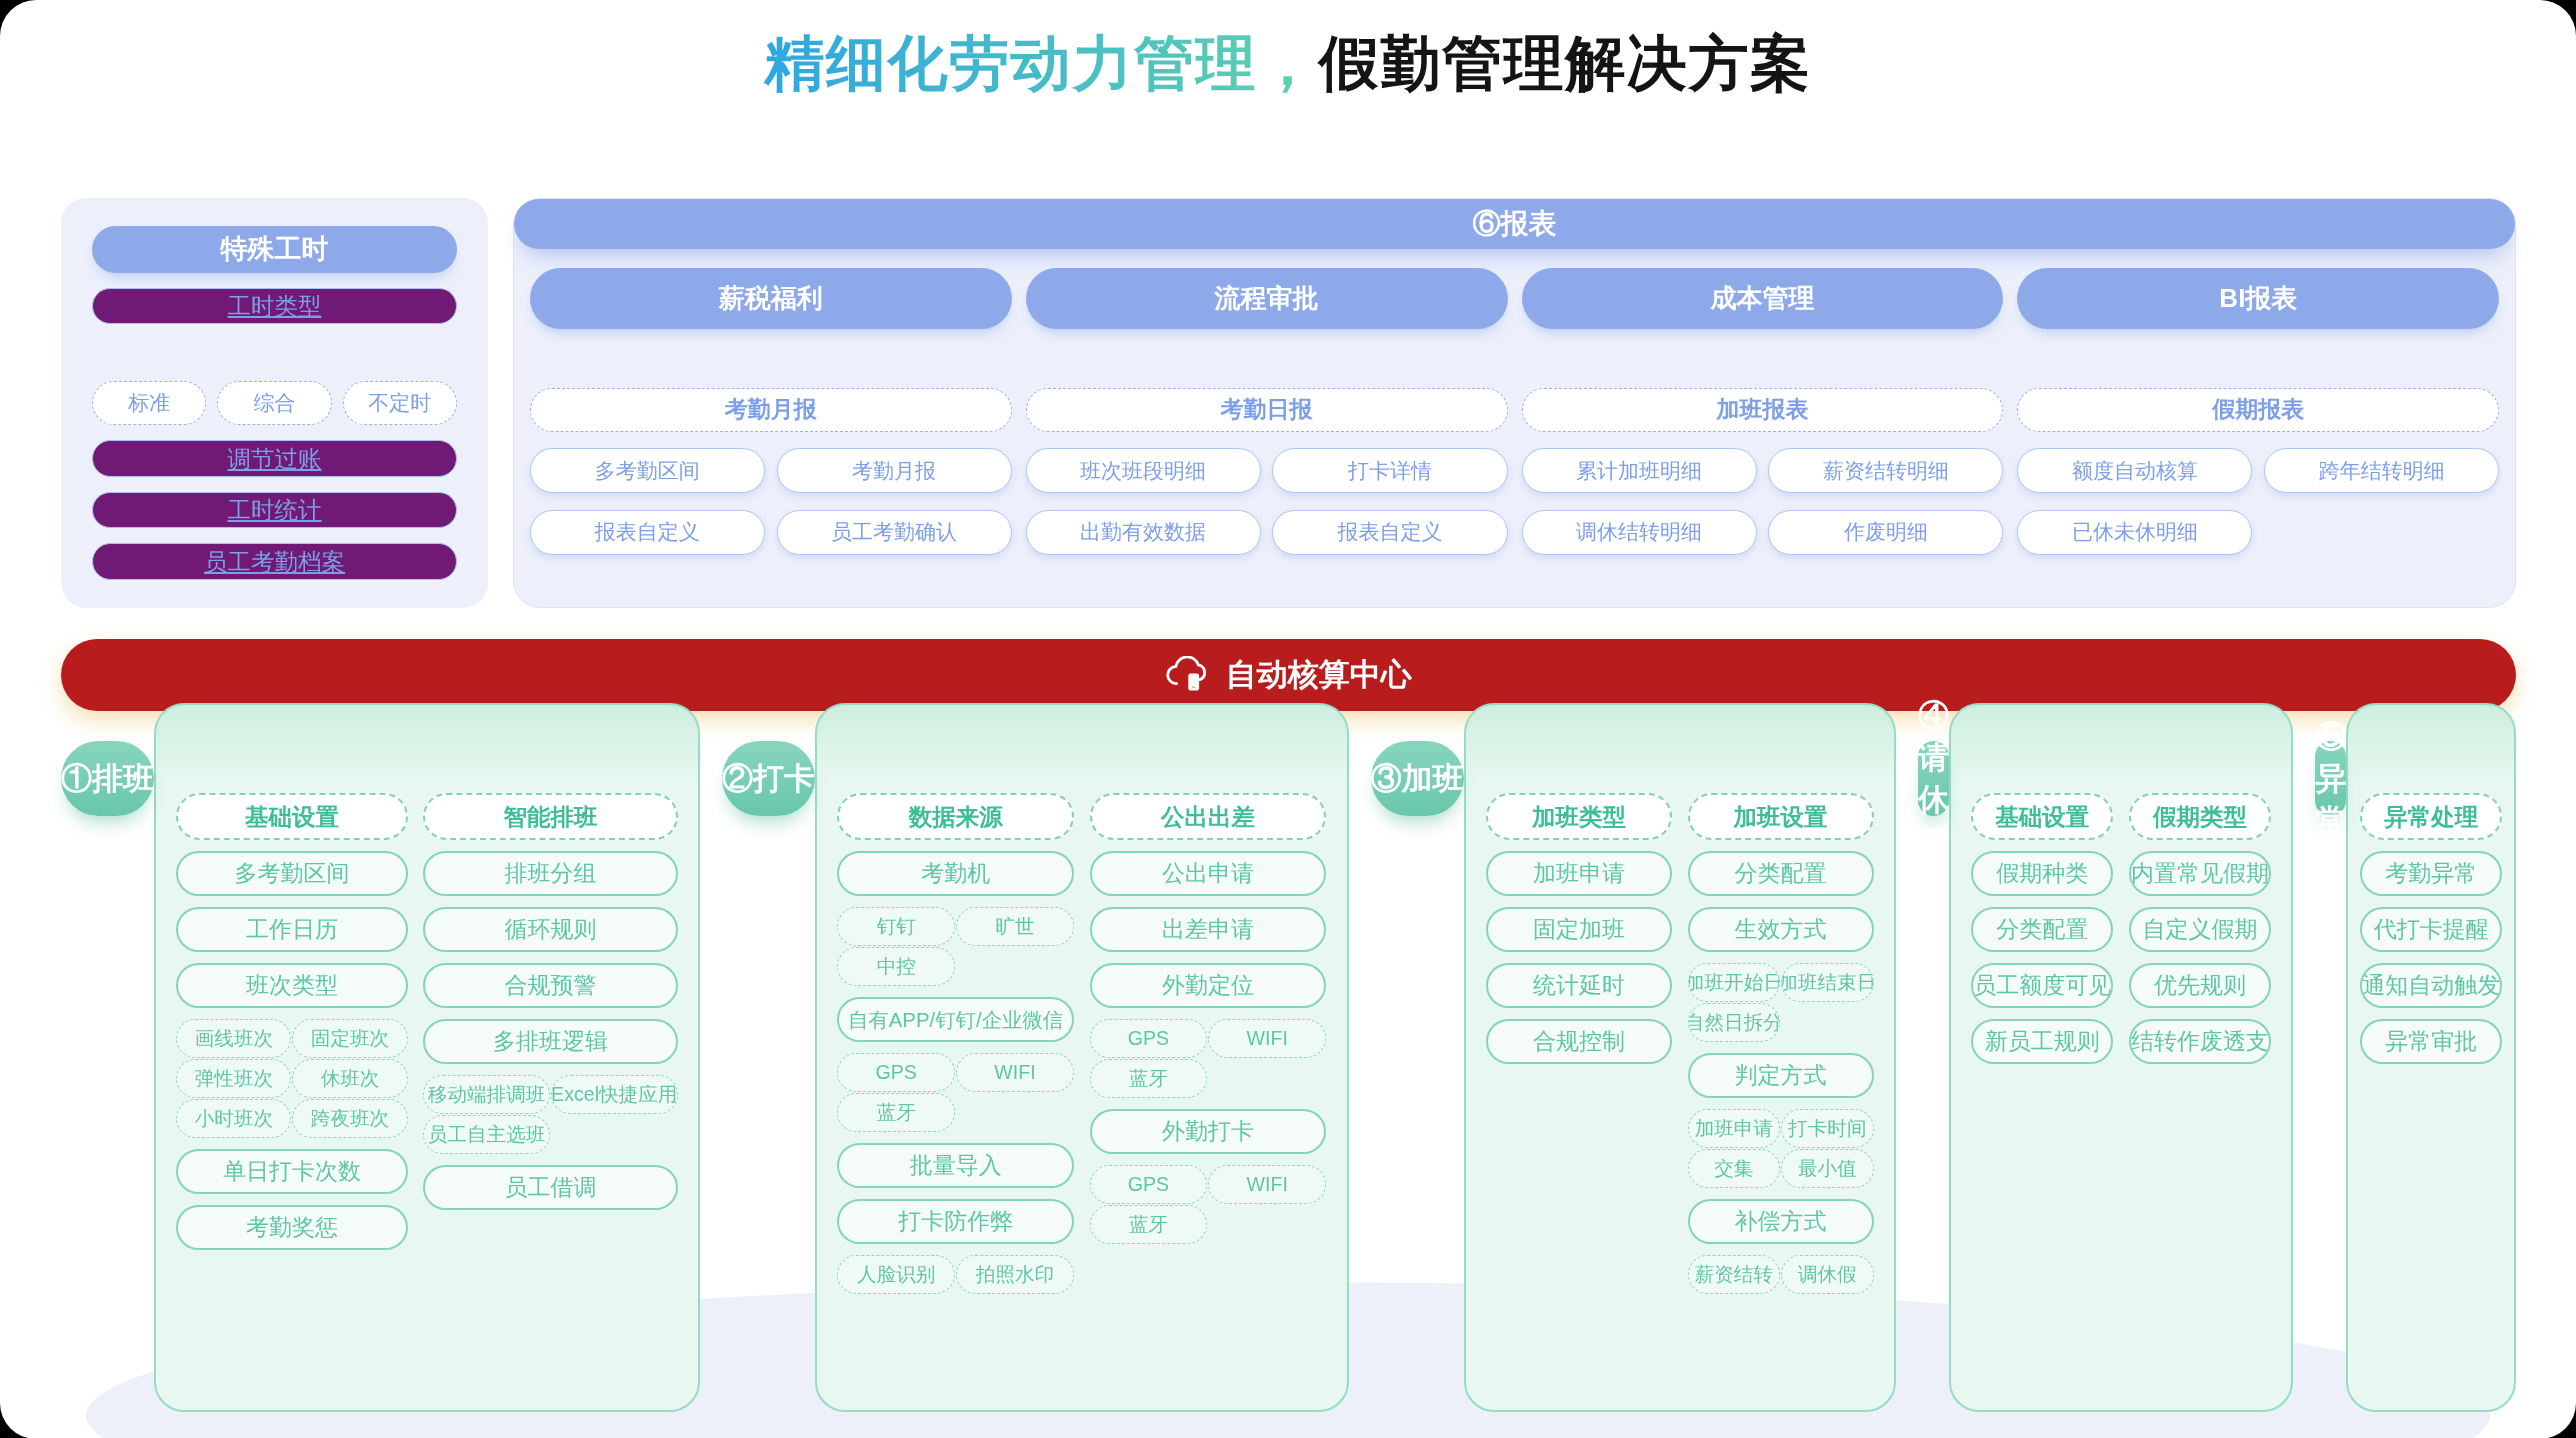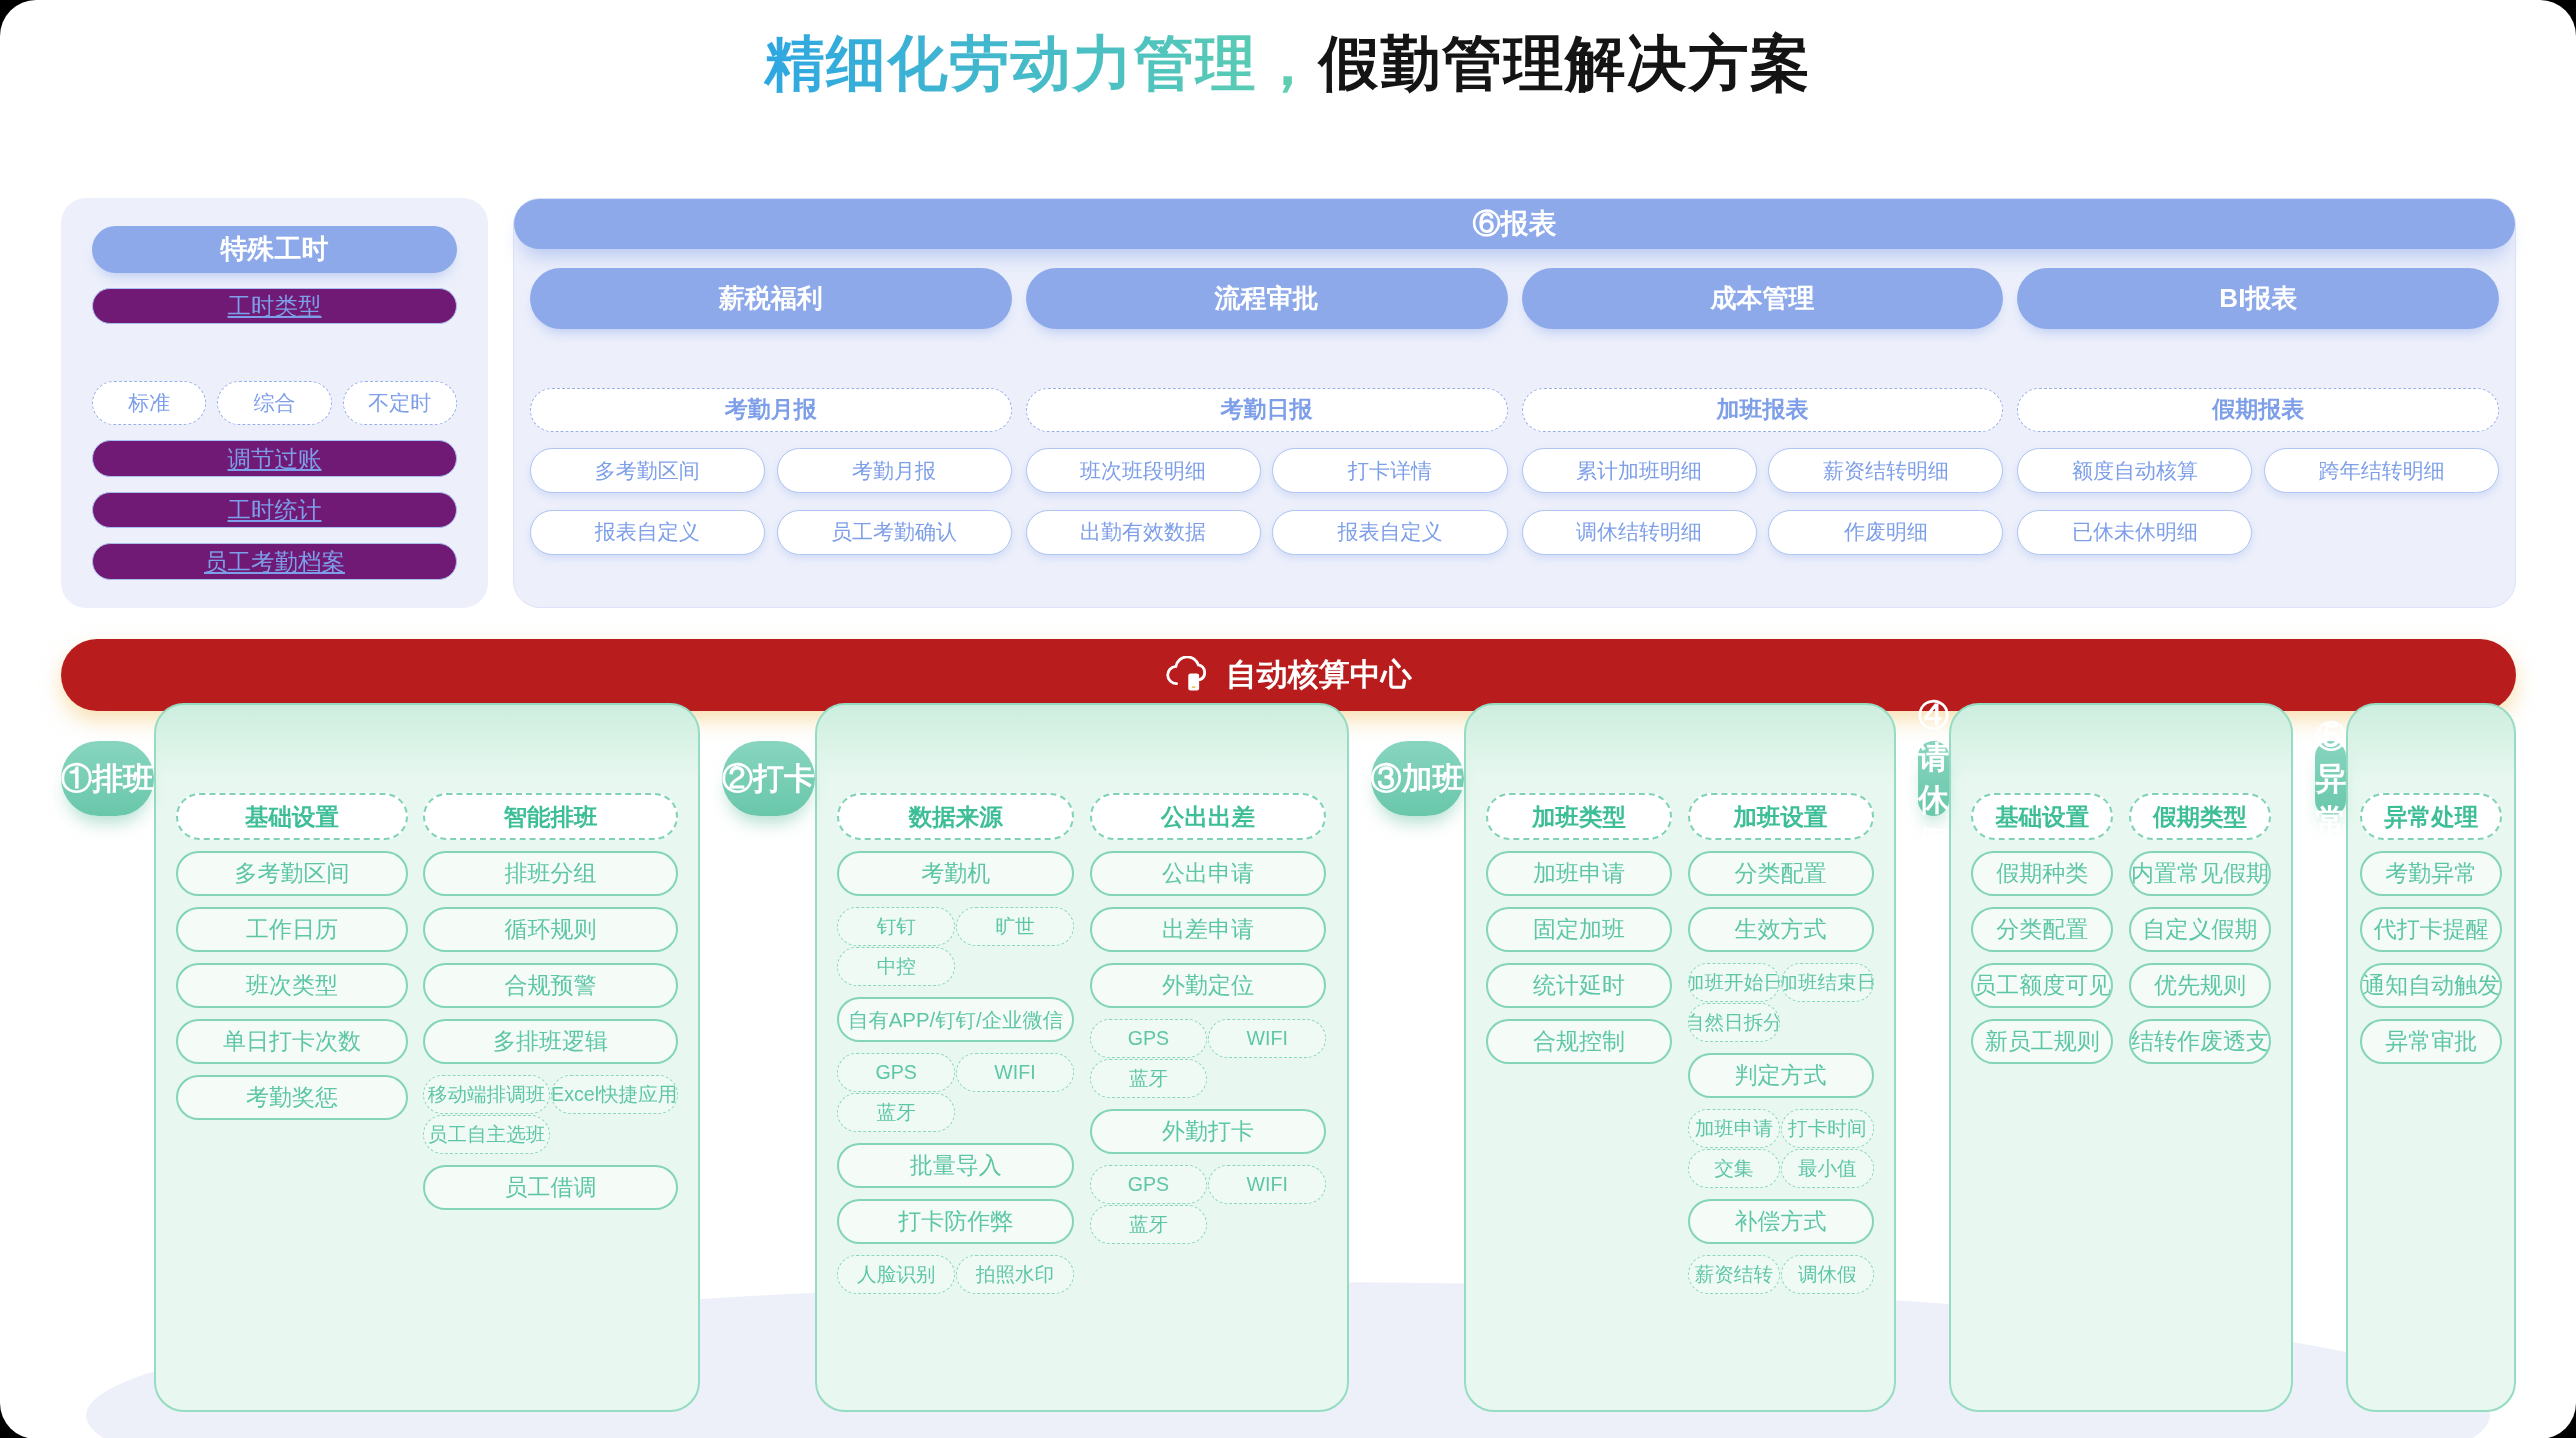--- a/index.html
+++ b/index.html
@@ -161,20 +161,28 @@
 
   <div class="cols">
 
     <div class="col col1">
       <div class="col-header">①排班</div>
       <div class="col-body">
         <div class="two-col c1grid">
           <div class="sub">
             <div class="pill g-dashed-bold">基础设置</div>
             <div class="stack"><div class="pill g-outline">多考勤区间</div><div class="pill g-outline">工作日历</div><div class="pill g-outline">班次类型</div></div>
+            <div class="tag-grid">
+                <div class="pill g-tag">画线班次</div>
+                <div class="pill g-tag">固定班次</div>
+                <div class="pill g-tag">弹性班次</div>
+                <div class="pill g-tag">休班次</div>
+                <div class="pill g-tag">小时班次</div>
+                <div class="pill g-tag">跨夜班次</div>
+              </div>
             <div class="stack"><div class="pill g-outline">单日打卡次数</div><div class="pill g-outline">考勤奖惩</div></div>
           </div>
           <div class="sub">
             <div class="pill g-dashed-bold">智能排班</div>
             <div class="stack"><div class="pill g-outline">排班分组</div><div class="pill g-outline">循环规则</div><div class="pill g-outline">合规预警</div><div class="pill g-outline">多排班逻辑</div></div>
             <div class="tag-grid">
                 <div class="pill g-tag">移动端排调班</div>
                 <div class="pill g-tag">Excel快捷应用</div>
                 <div class="pill g-tag">员工自主选班</div>
               </div>

